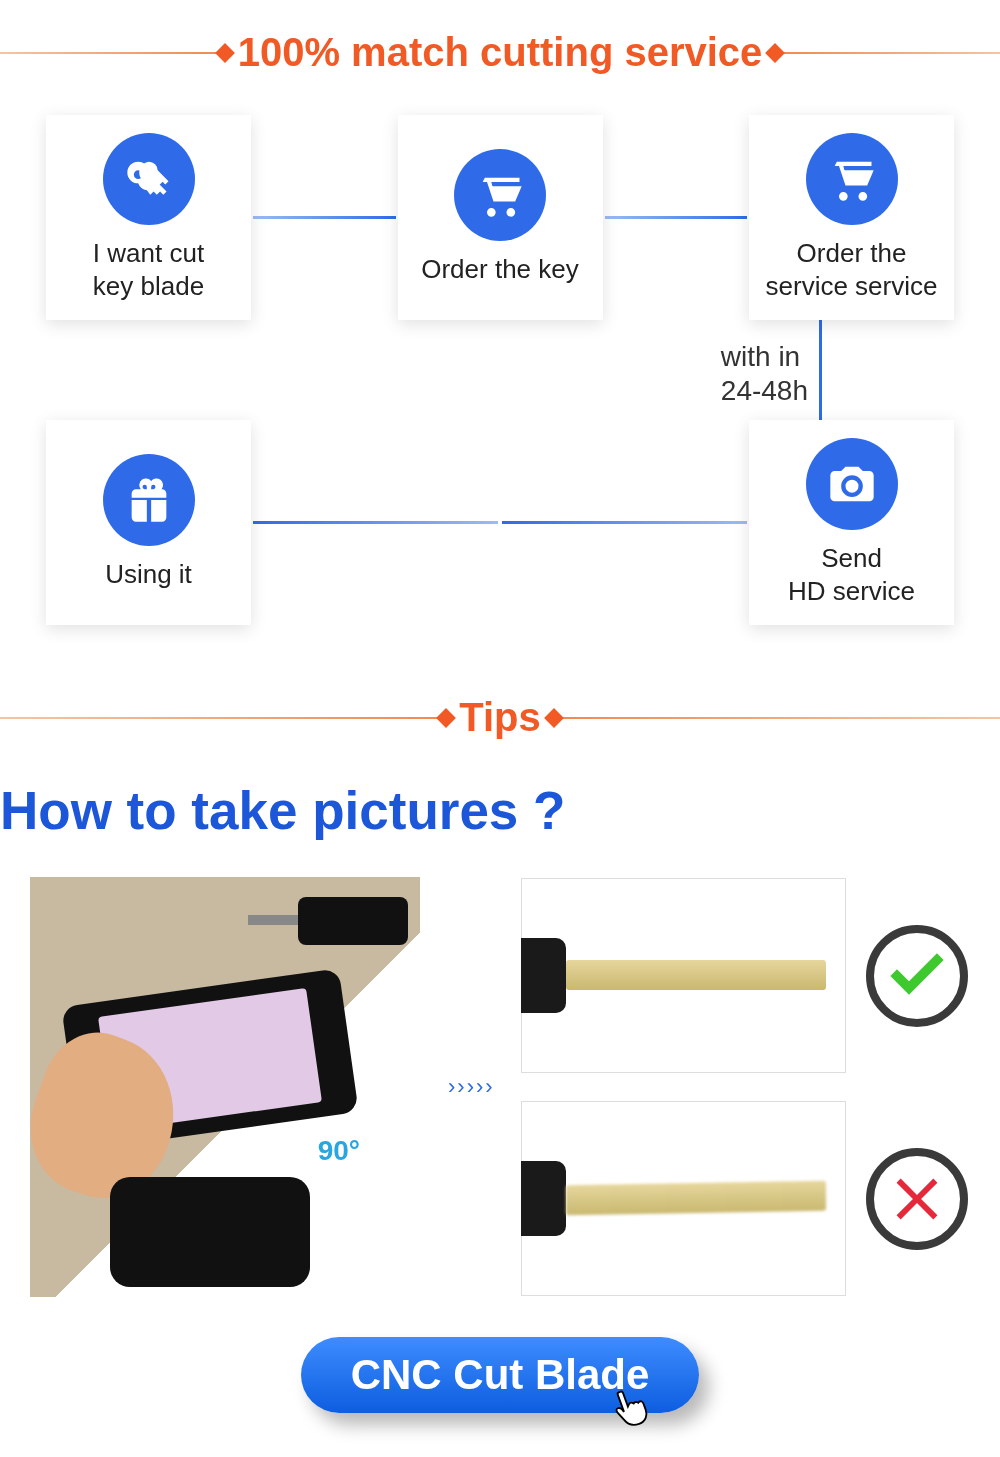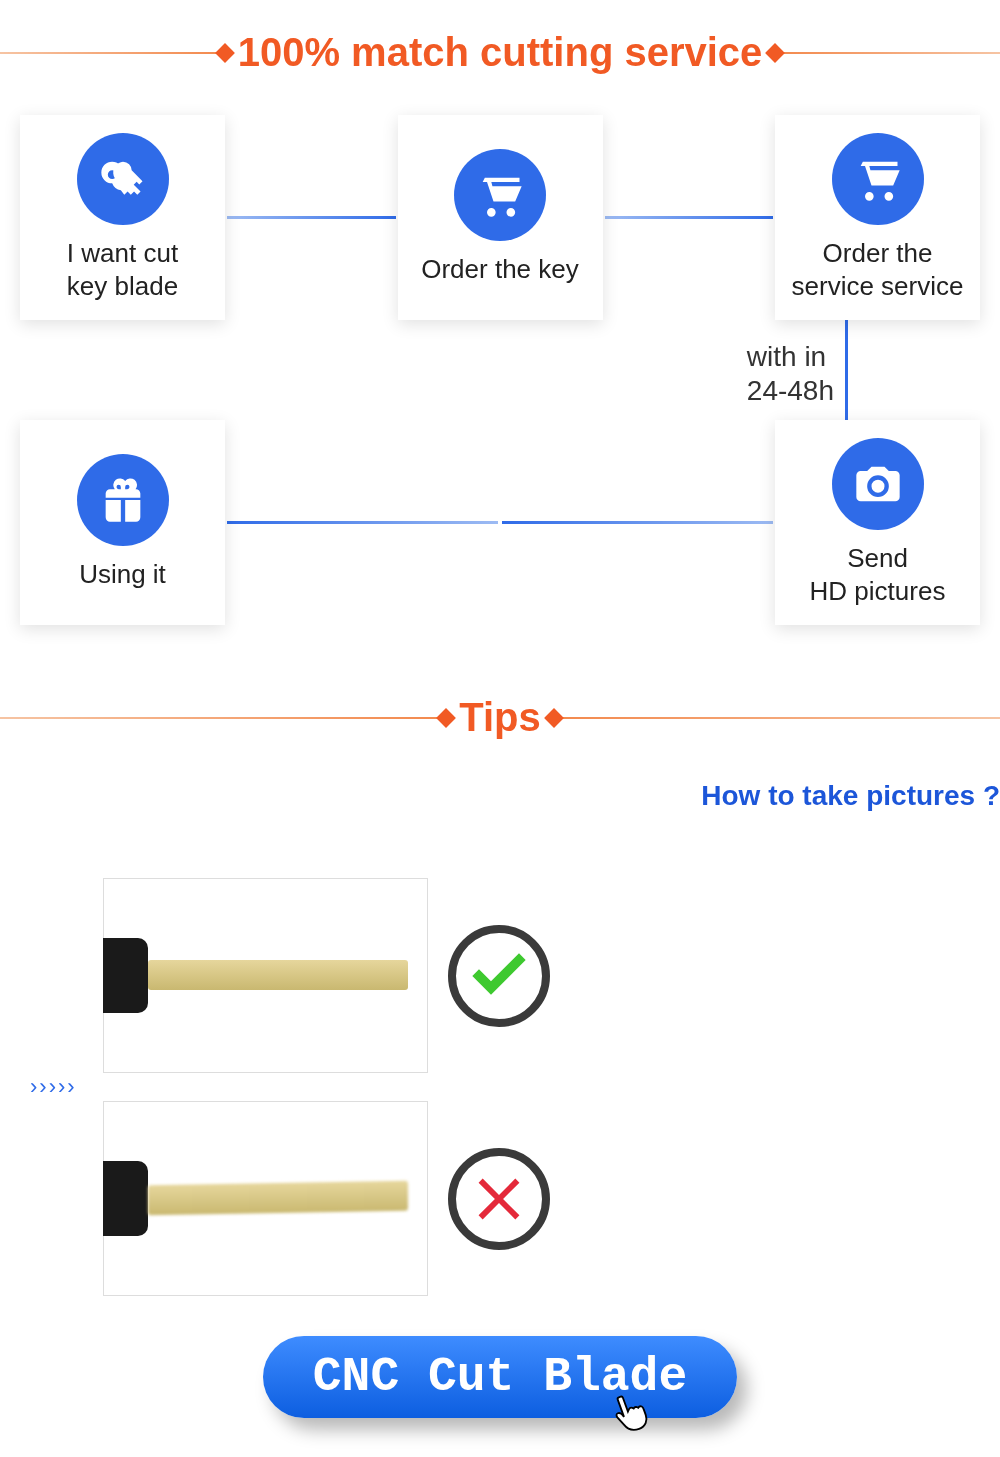--- a/index.html
+++ b/index.html
@@ -30,21 +30,21 @@
   }
   .section-title h2 {
     color: #f15a24;
     font-size: 40px;
     font-weight: 800;
     padding: 0 6px;
   }
 
   .steps-wrap {
     position: relative;
-    padding: 0 20px 40px;
+    padding: 0 46px 40px;
   }
   .steps-row {
     display: flex;
     justify-content: space-between;
     align-items: center;
     position: relative;
   }
   .step-card {
     width: 205px;
     height: 205px;
@@ -98,25 +98,25 @@
     position: absolute;
     right: 146px;
     top: 20px;
     font-size: 28px;
     color: #333;
     line-height: 1.2;
     text-align: left;
   }
 
   .subtitle {
-    text-align: right;
+    text-align: left;
     color: #1c56d9;
-    font-size: 28px;
+    font-size: 53px;
     font-weight: 800;
-    margin: 20px 0 66px;
+    margin: 20px 0 36px;
   }
 
   .pics-section {
     display: flex;
     align-items: center;
     gap: 28px;
     padding: 0 30px 40px;
   }
   .left-photo {
     width: 390px;
@@ -156,27 +156,26 @@
     width: 102px; height: 102px; border-radius:50%; border:8px solid #3a3a3a;
     display:flex; align-items:center; justify-content:center;
   }
   .status-circle.good svg { width:64px; height:64px; fill:#3ec92f;}
   .status-circle.bad svg { width:70px; height:70px; fill:#e4293a;}
 
   .cta-wrap { text-align:center; padding-bottom:50px; position:relative;}
   .cta-btn {
     display:inline-block;
     background: linear-gradient(#3e8cff, #0d5ee0);
-    color:#fff; font-size:48px; font-weight:800;
+    color:#fff; font-size:42px; font-weight:800;
     padding: 14px 50px;
     border-radius: 60px;
     box-shadow: 10px 12px 18px rgba(0,0,0,.28);
     cursor:pointer;
     position:relative;
-    font-family:Liberation Mono, monospace;
   }
   .pointer-icon { position:absolute; left:calc(50% + 110px); bottom:30px; }
   .pointer-icon svg { width:44px; height:44px; fill:#222; transform:rotate(-20deg);}
 </style>
 </head>
 <body>
 
 <div class="section-title">
   <span class="line"></span>
   <span class="diamond"></span>
@@ -235,36 +234,46 @@
     </div>
     <span class="connector" style="background:linear-gradient(to left,#9dbbf3,#2f6be8)"></span>
     <span class="connector" style="background:linear-gradient(to left,#9dbbf3,#2f6be8)"></span>
     <div class="step-card">
       <span class="icon-circle">
         <svg viewBox="0 0 24 24">
             <path d="M20 6h-3l-2-2H9L7 6H4a2 2 0 0 0-2 2v10a2 2 0 0 0 2 2h16a2 2 0 0 0 2-2V8a2 2 0 0 0-2-2zm-8 12a5 5 0 1 1 5-5 5 5 0 0 1-5 5zm0-8a3 3 0 1 0 3 3 3 3 0 0 0-3-3z"></path>
           </svg>
       </span>
       <span class="label" style="white-space:pre-line">Send
-HD pictures</span>
+HD service</span>
     </div>
   </div>
 </div>
 
 <div class="section-title">
   <span class="line"></span>
   <span class="diamond"></span>
   <h2>Tips</h2>
   <span class="diamond"></span>
   <span class="line right"></span>
 </div>
 
 <div class="subtitle">How to take pictures ?</div>
 
 <div class="pics-section">
+  <div class="left-photo">
+    <div class="desk"></div>
+    <div class="key-on-desk"></div>
+    <div class="phone">
+        <div class="screen"></div>
+      </div>
+    <div class="hand"></div>
+    <div class="hand2"></div>
+    <span class="angle-label">90°</span>
+  </div>
   <div class="arrows">
     <span>›</span>
       <span>›</span>
       <span>›</span>
       <span>›</span>
       <span>›</span>
   </div>
   <div class="right-col">
     <div class="result-row">
       <div class="key-photo">

